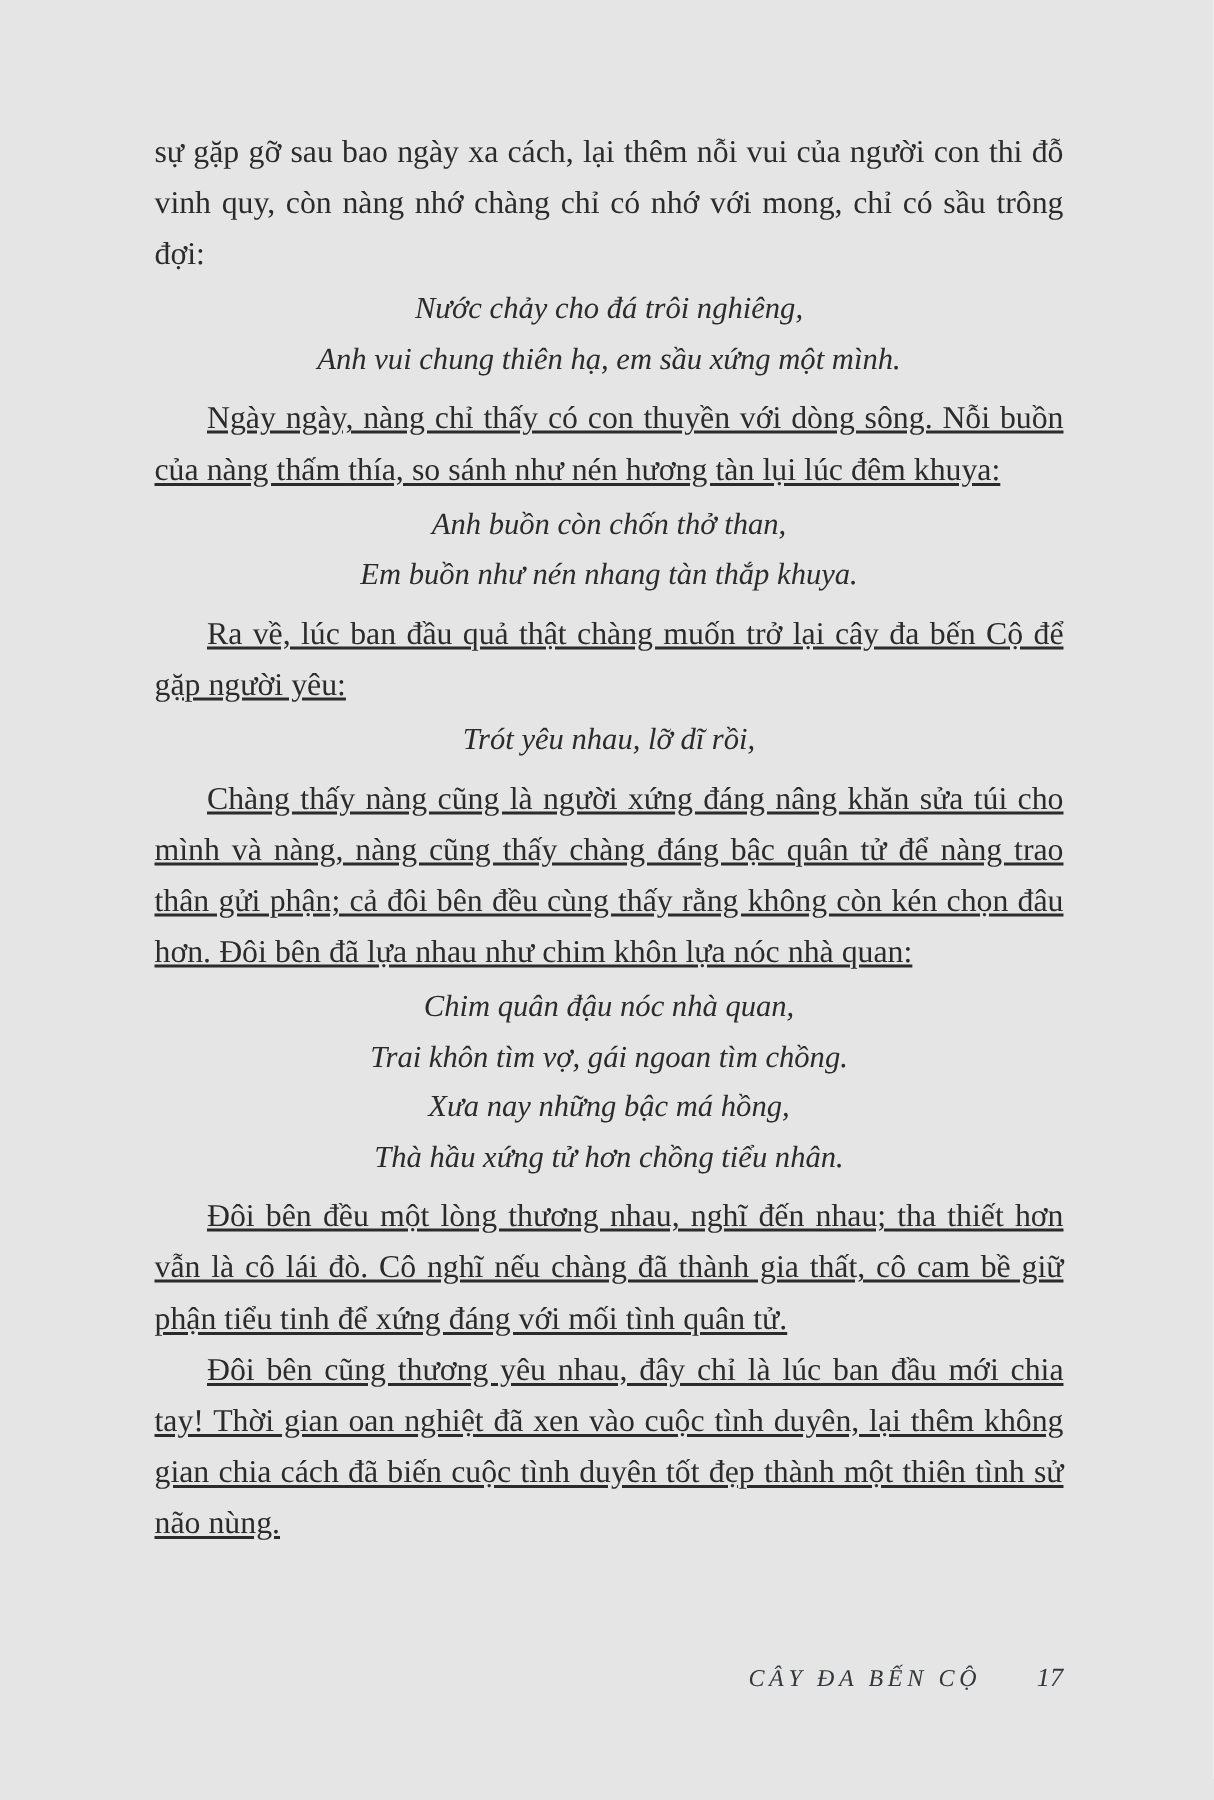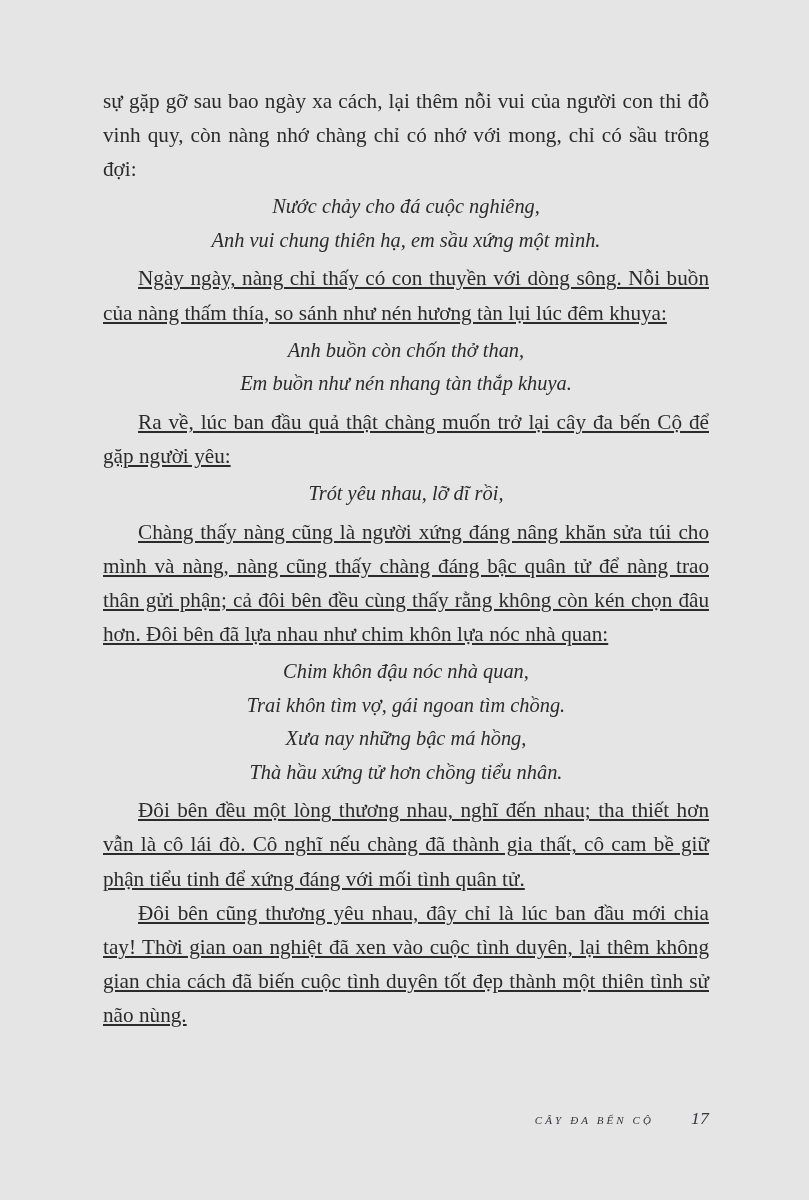--- a/index.html
+++ b/index.html
@@ -73,21 +73,21 @@
     left: 103px;
     top: 1108px;
     width: 606px;
     display: flex;
     justify-content: flex-end;
     align-items: baseline;
     font-style: italic;
     color: #33363b;
   }
   .footer .running-title {
-    font-size: 11px;
+    font-size: 16px;
     letter-spacing: 3.1px;
     text-transform: uppercase;
     white-space: nowrap;
   }
   .footer .folio {
     font-size: 17.5px;
     margin-left: 37px;
     letter-spacing: 0.2px;
   }
 </style>
@@ -95,21 +95,21 @@
 <body>
 
 <div class="page">
 
   <div class="text-block">
 
     <p class="para">sự gặp gỡ sau bao ngày xa cách, lại thêm nỗi vui của người con thi đỗ vinh quy, còn nàng nhớ chàng chỉ có nhớ với mong, chỉ có sầu trông đợi:</p>
 
     <div class="gap-poem-top"></div>
     <div class="poem">
-      <span class="pline">Nước chảy cho đá cuộc nghiêng,</span>
+      <span class="pline">Nước chảy cho đá trôi nghiêng,</span>
       <span class="pline">Anh vui chung thiên hạ, em sầu xứng một mình.</span>
     </div>
     <div class="gap-poem-bottom"></div>
 
     <p class="para indent">Ngày ngày, nàng chỉ thấy có con thuyền với dòng sông. Nỗi buồn của nàng thấm thía, so sánh như nén hương tàn lụi lúc đêm khuya:</p>
 
     <div class="gap-poem-top"></div>
     <div class="poem">
       <span class="pline">Anh buồn còn chốn thở than,</span>
       <span class="pline">Em buồn như nén nhang tàn thắp khuya.</span>
@@ -121,21 +121,21 @@
     <div class="gap-poem-top"></div>
     <div class="poem">
       <span class="pline">Trót yêu nhau, lỡ dĩ rồi,</span>
     </div>
     <div class="gap-poem-bottom"></div>
 
     <p class="para indent">Chàng thấy nàng cũng là người xứng đáng nâng khăn sửa túi cho mình và nàng, nàng cũng thấy chàng đáng bậc quân tử để nàng trao thân gửi phận; cả đôi bên đều cùng thấy rằng không còn kén chọn đâu hơn. Đôi bên đã lựa nhau như chim khôn lựa nóc nhà quan:</p>
 
     <div class="gap-poem-top"></div>
     <div class="poem">
-      <span class="pline">Chim khôn đậu nóc nhà quan,</span>
+      <span class="pline">Chim quân đậu nóc nhà quan,</span>
       <span class="pline">Trai khôn tìm vợ, gái ngoan tìm chồng.</span>
       <span class="pline">Xưa nay những bậc má hồng,</span>
       <span class="pline">Thà hầu xứng tử hơn chồng tiểu nhân.</span>
     </div>
     <div class="gap-poem-bottom"></div>
 
     <p class="para indent">Đôi bên đều một lòng thương nhau, nghĩ đến nhau; tha thiết hơn vẫn là cô lái đò. Cô nghĩ nếu chàng đã thành gia thất, cô cam bề giữ phận tiểu tinh để xứng đáng với mối tình quân tử.</p>
 
     <p class="para indent">Đôi bên cũng thương yêu nhau, đây chỉ là lúc ban đầu mới chia tay! Thời gian oan nghiệt đã xen vào cuộc tình duyên, lại thêm không gian chia cách đã biến cuộc tình duyên tốt đẹp thành một thiên tình sử não nùng.</p>
 

